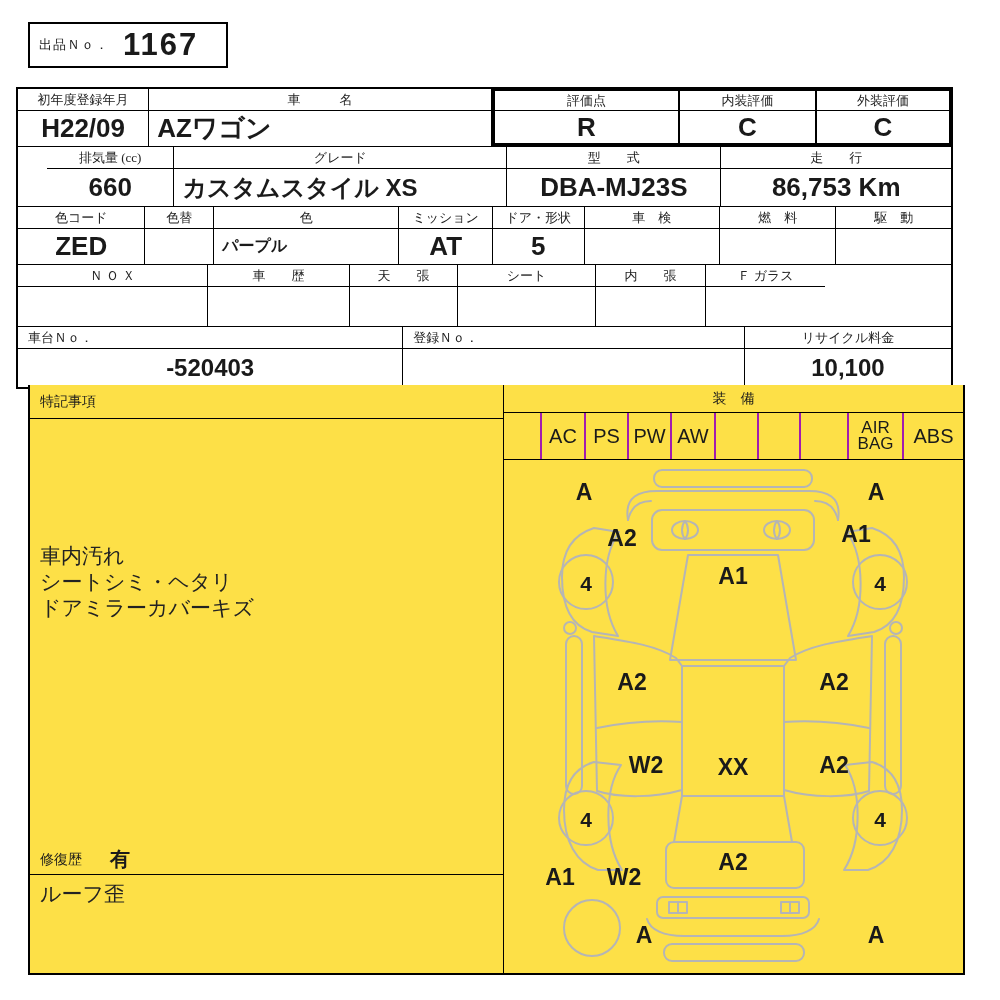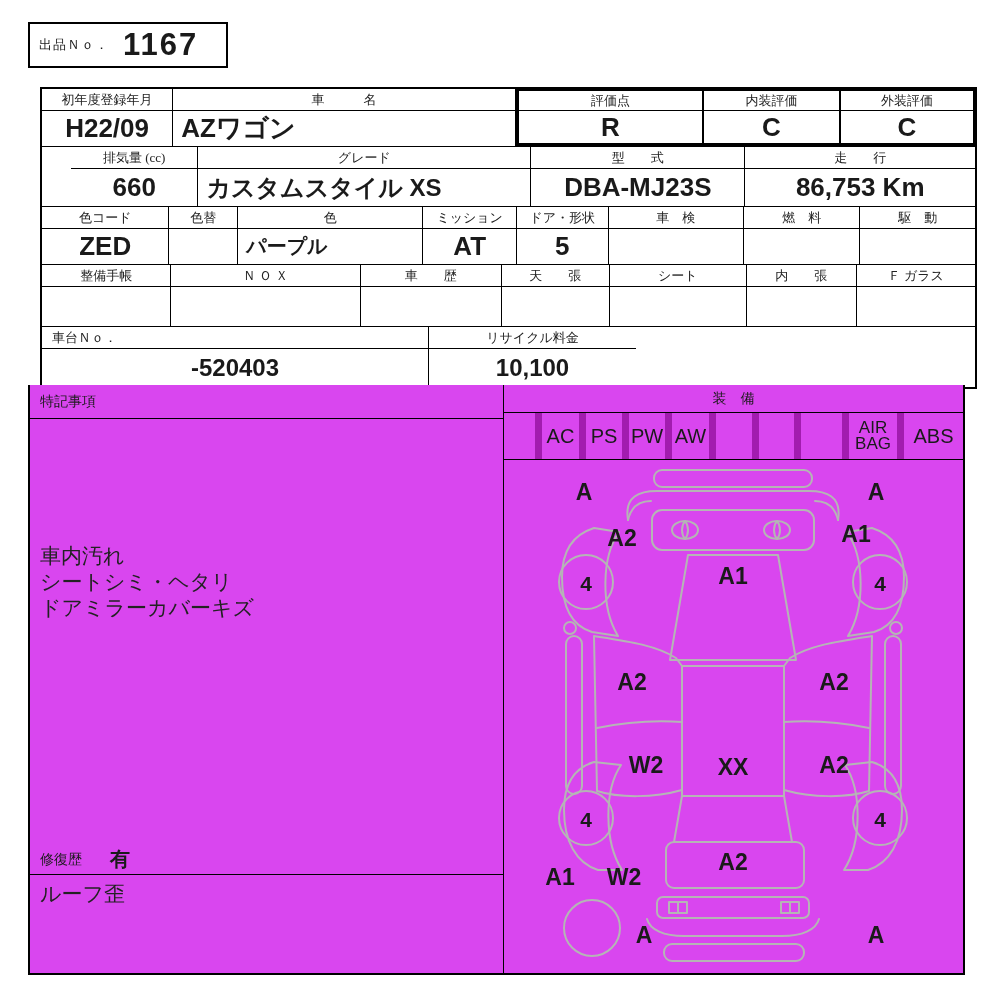--- a/index.html
+++ b/index.html
@@ -7,54 +7,54 @@
   body { font-family:"Liberation Sans","DejaVu Sans",sans-serif; color:#1a1a1a; }
   .sheet { position:relative; width:1000px; height:1000px; background:#ffffff; overflow:hidden; }
 
   
   .lotbox { position:absolute; left:28px; top:22px; width:200px; height:46px;
             border:2px solid #000; display:flex; align-items:center; padding-left:9px; background:#fff; }
   .lot-label { font-family:"Liberation Serif","DejaVu Serif",serif; font-size:13px; letter-spacing:1px; }
   .lot-value { font-size:31px; font-weight:bold; margin-left:14px; letter-spacing:2px; }
 
   
-  .maintable { position:absolute; left:40px; top:87px; width:937px; border:2px solid #000; background:#fff; }
+  .maintable { position:absolute; left:16px; top:87px; width:937px; border:2px solid #000; background:#fff; }
   .trow { display:flex; border-bottom:1px solid #000; }
   .trow:last-child { border-bottom:none; }
   .fcell { display:flex; flex-direction:column; border-right:1px solid #000; overflow:hidden; }
   .fcell.last { border-right:none; }
   .flabel { height:22px; border-bottom:1px solid #000; font-family:"Liberation Serif","DejaVu Serif",serif;
             font-size:13px; display:flex; align-items:center; justify-content:center; white-space:pre; color:#222; }
   .fvalue { flex:1; display:flex; align-items:center; justify-content:center;
             font-size:26px; font-weight:bold; white-space:nowrap; }
   .fvalue.left { justify-content:flex-start; padding-left:8px; }
-  .fvalue.sz22 { font-size:20px; }
+  .fvalue.sz22 { font-size:16px; }
   .fvalue.sz24 { font-size:24px; }
   .evalwrap { display:flex; border:3px solid #000; height:58px; margin:-1px -1px -1px 0; }
   .evalwrap .fcell { border-right:2px solid #000; }
   .evalwrap .fcell.last { border-right:none; }
   .evalwrap .flabel { height:20px; }
 
   
   .bottom { position:absolute; left:28px; top:385px; width:937px; height:590px;
-            border:2px solid #000; border-top:none; display:flex; background:#d946ef; }
+            border:2px solid #000; border-top:none; display:flex; background:#fde047; }
   .notes-col { width:477px; border-right:1px solid #000; display:flex; flex-direction:column; }
   .remarks-header { height:34px; border-bottom:1px solid #000; display:flex; align-items:center;
                     padding-left:10px; font-family:"Liberation Serif","DejaVu Serif",serif; font-size:14px; }
   .remarks-body { height:426px; padding:124px 8px 0 10px; font-size:21px; line-height:1.23; color:#222; }
   .repair-header { height:30px; border-bottom:1px solid #000; display:flex; align-items:center; padding-left:10px; }
   .repair-label { font-family:"Liberation Serif","DejaVu Serif",serif; font-size:14px; }
   .repair-flag { font-size:20px; font-weight:bold; margin-left:28px; }
   .repair-body { flex:1; padding:5px 8px 0 10px; font-size:21px; color:#222; }
 
   .diagram-col { flex:1; display:flex; flex-direction:column; }
   .equip-header { height:28px; border-bottom:1px solid #000; display:flex; align-items:center;
                   justify-content:center; font-family:"Liberation Serif","DejaVu Serif",serif; font-size:14px; white-space:pre; }
   .equip-row { height:47px; display:flex; border-bottom:1px solid #000; }
-  .equip-cell { border-right:7px solid #a21caf; display:flex; align-items:center; justify-content:center;
+  .equip-cell { border-right:2px solid #a21caf; display:flex; align-items:center; justify-content:center;
                 font-size:20px; color:#1a1a1a; text-align:center; line-height:0.95; }
   .equip-cell:last-child { border-right:none; }
   .equip-cell.small { font-size:17px; }
   .diagram { flex:1; position:relative; }
   .diagram svg { position:absolute; left:0; top:0; }
   .car-outline { stroke:#b5b5b5; fill:none; stroke-width:2; stroke-linejoin:round; stroke-linecap:round; }
   .dmg { font-family:"Liberation Sans","DejaVu Sans",sans-serif; font-size:23px; font-weight:bold;
          fill:#1a1a1a; text-anchor:middle; }
   .dmg.wheelnum { font-size:21px; }
 </style>
@@ -143,24 +143,20 @@
         <div class="flabel">燃　料</div>
         <div class="fvalue"></div>
       </div>
       <div class="fcell last" style="width:115px;">
         <div class="flabel">駆　動</div>
         <div class="fvalue"></div>
       </div>
     </div>
 
     <div class="trow" style="height:62px;">
-      <div class="fcell" style="width:130px;">
-        <div class="flabel">整備手帳</div>
-        <div class="fvalue"></div>
-      </div>
       <div class="fcell" style="width:190px;">
         <div class="flabel">Ｎ Ｏ Ｘ</div>
         <div class="fvalue"></div>
       </div>
       <div class="fcell" style="width:142px;">
         <div class="flabel">車　　歴</div>
         <div class="fvalue"></div>
       </div>
       <div class="fcell" style="width:108px;gap:16px;">
         <div class="flabel">天　　張</div>
@@ -177,20 +173,24 @@
       <div class="fcell last" style="width:119px;">
         <div class="flabel">Ｆ ガラス</div>
         <div class="fvalue"></div>
       </div>
     </div>
 
     <div class="trow" style="height:60px;">
       <div class="fcell" style="width:387px;">
         <div class="flabel" style="justify-content:flex-start; padding-left:10px;">車台Ｎｏ．</div>
         <div class="fvalue sz24">-520403</div>
+      </div>
+      <div class="fcell" style="width:343px;">
+        <div class="flabel" style="justify-content:flex-start; padding-left:10px;">登録Ｎｏ．</div>
+        <div class="fvalue"></div>
       </div>
       <div class="fcell last" style="width:207px;">
         <div class="flabel">リサイクル料金</div>
         <div class="fvalue sz24">10,100</div>
       </div>
     </div>
   </div>
 
   <div class="bottom">
 

